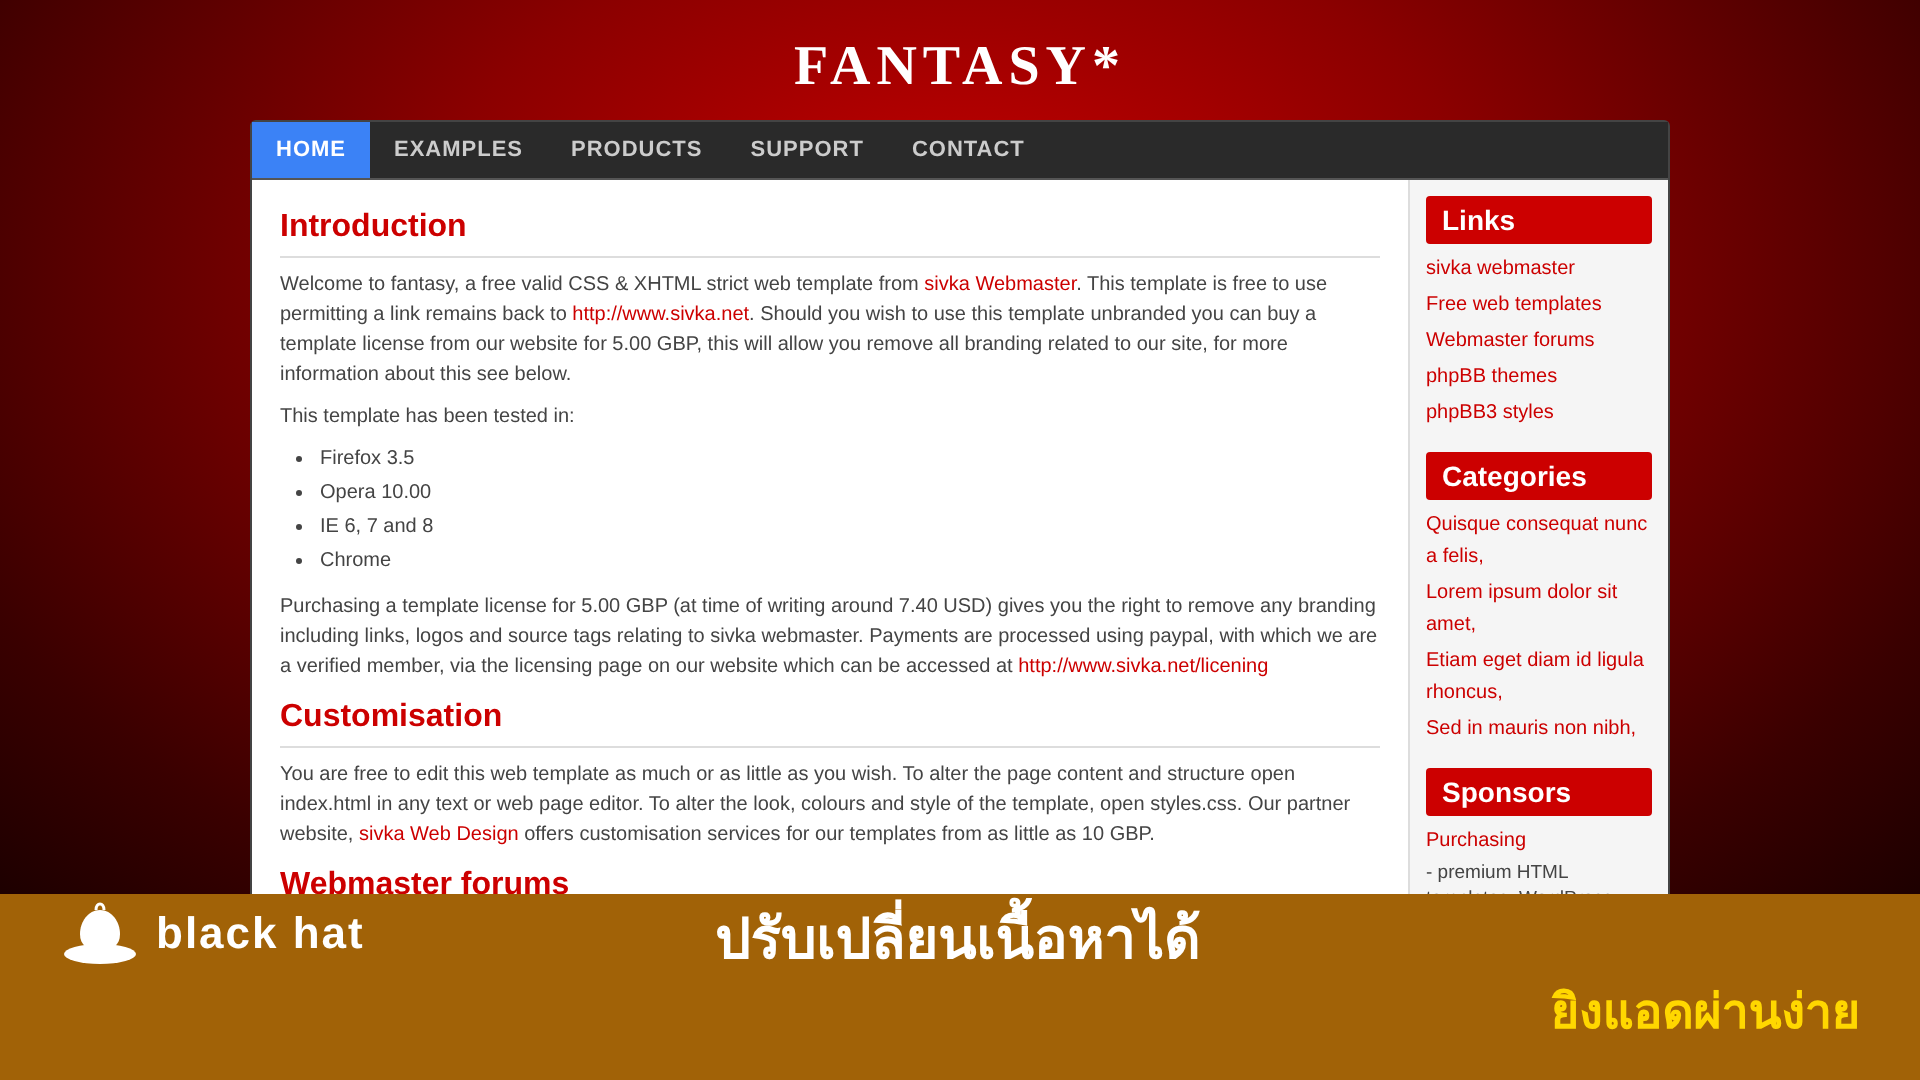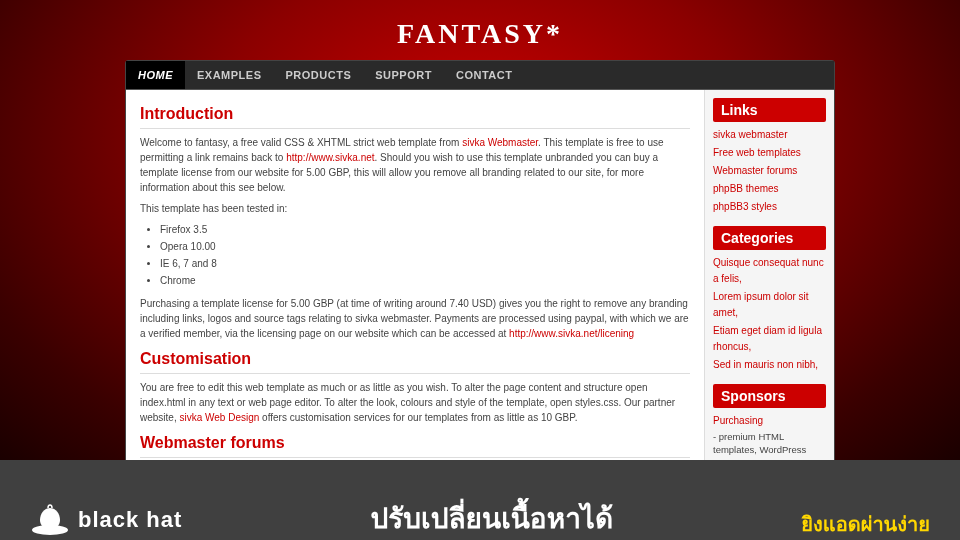--- a/index.html
+++ b/index.html
@@ -49,23 +49,22 @@
     .nav-item {
       padding: 8px 12px;
       font-size: 11px;
       color: #ccc;
       cursor: pointer;
       text-transform: uppercase;
       font-weight: bold;
       letter-spacing: 0.5px;
     }
     .nav-item.active {
-      background: #000000;
-      color: white;
-      font-style: italic;
+      background: #3b82f6;
+      color: white;
     }
 
     
     .content-area {
       display: flex;
       background: white;
       min-height: 320px;
     }
 
     
@@ -139,24 +138,24 @@
     .sidebar-text {
       font-size: 9.5px;
       color: #444;
       line-height: 1.4;
       margin-bottom: 4px;
     }
 
     
     .bottom-banner {
       position: absolute;
-      bottom: 0; left: 0; width: 960px; height: 80px;
-      background: #404040;
-      display: flex;
-      align-items: flex-end;
+      bottom: 0; left: 0; width: 960px; height: 93px;
+      background: #a16207;
+      display: flex;
+      align-items: flex-start;
       padding: 0 30px;
       z-index: 20;
     }
 
     .blackhat-logo {
       display: flex;
       align-items: center;
       gap: 8px;
     }
 
@@ -176,24 +175,25 @@
     .banner-thai-text {
       flex: 1;
       text-align: center;
       font-size: 28px;
       font-weight: bold;
       color: white;
       font-family: Arial, sans-serif;
     }
 
     .banner-right-text {
-      font-size: 20px;
+      font-size: 24px;
       font-weight: bold;
       color: #FFD700;
       font-family: Liberation Sans, sans-serif;
+      margin-top: 39px;
     }
   </style>
 </head>
 <body>
 
 <div class="bg"></div>
 
 <div class="header">
   <div class="header-title">FANTASY*</div>
 </div>

